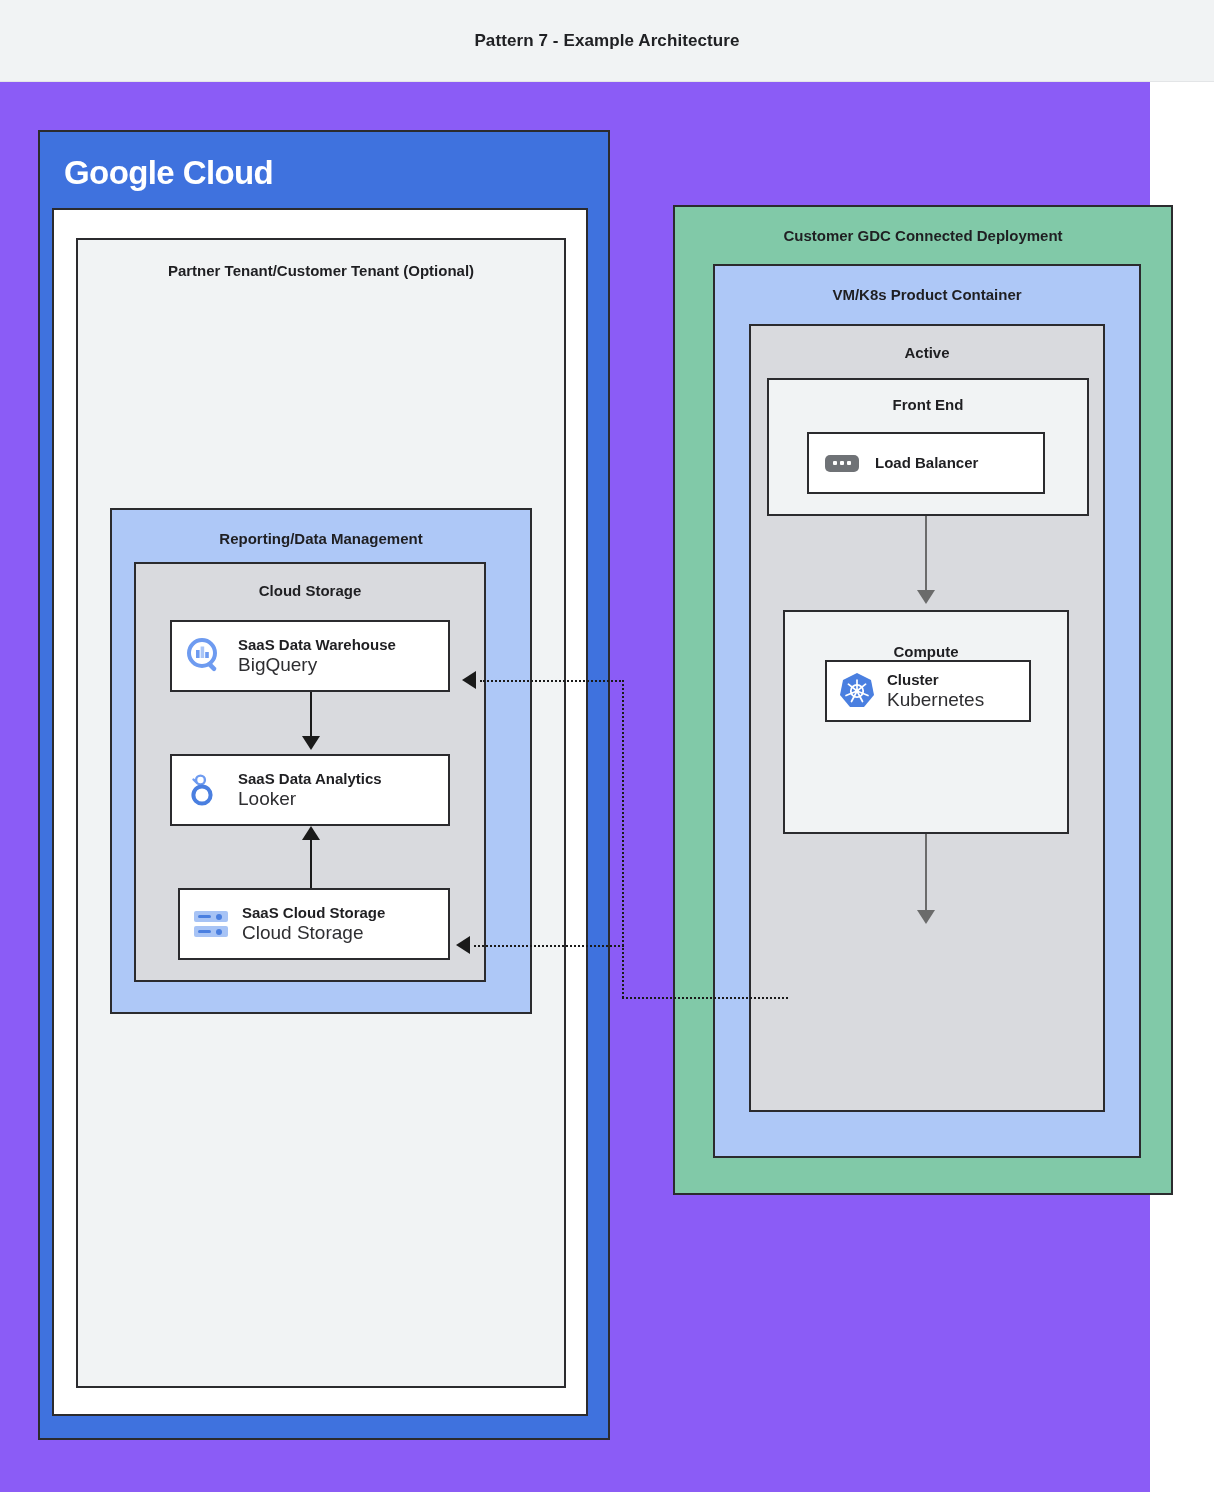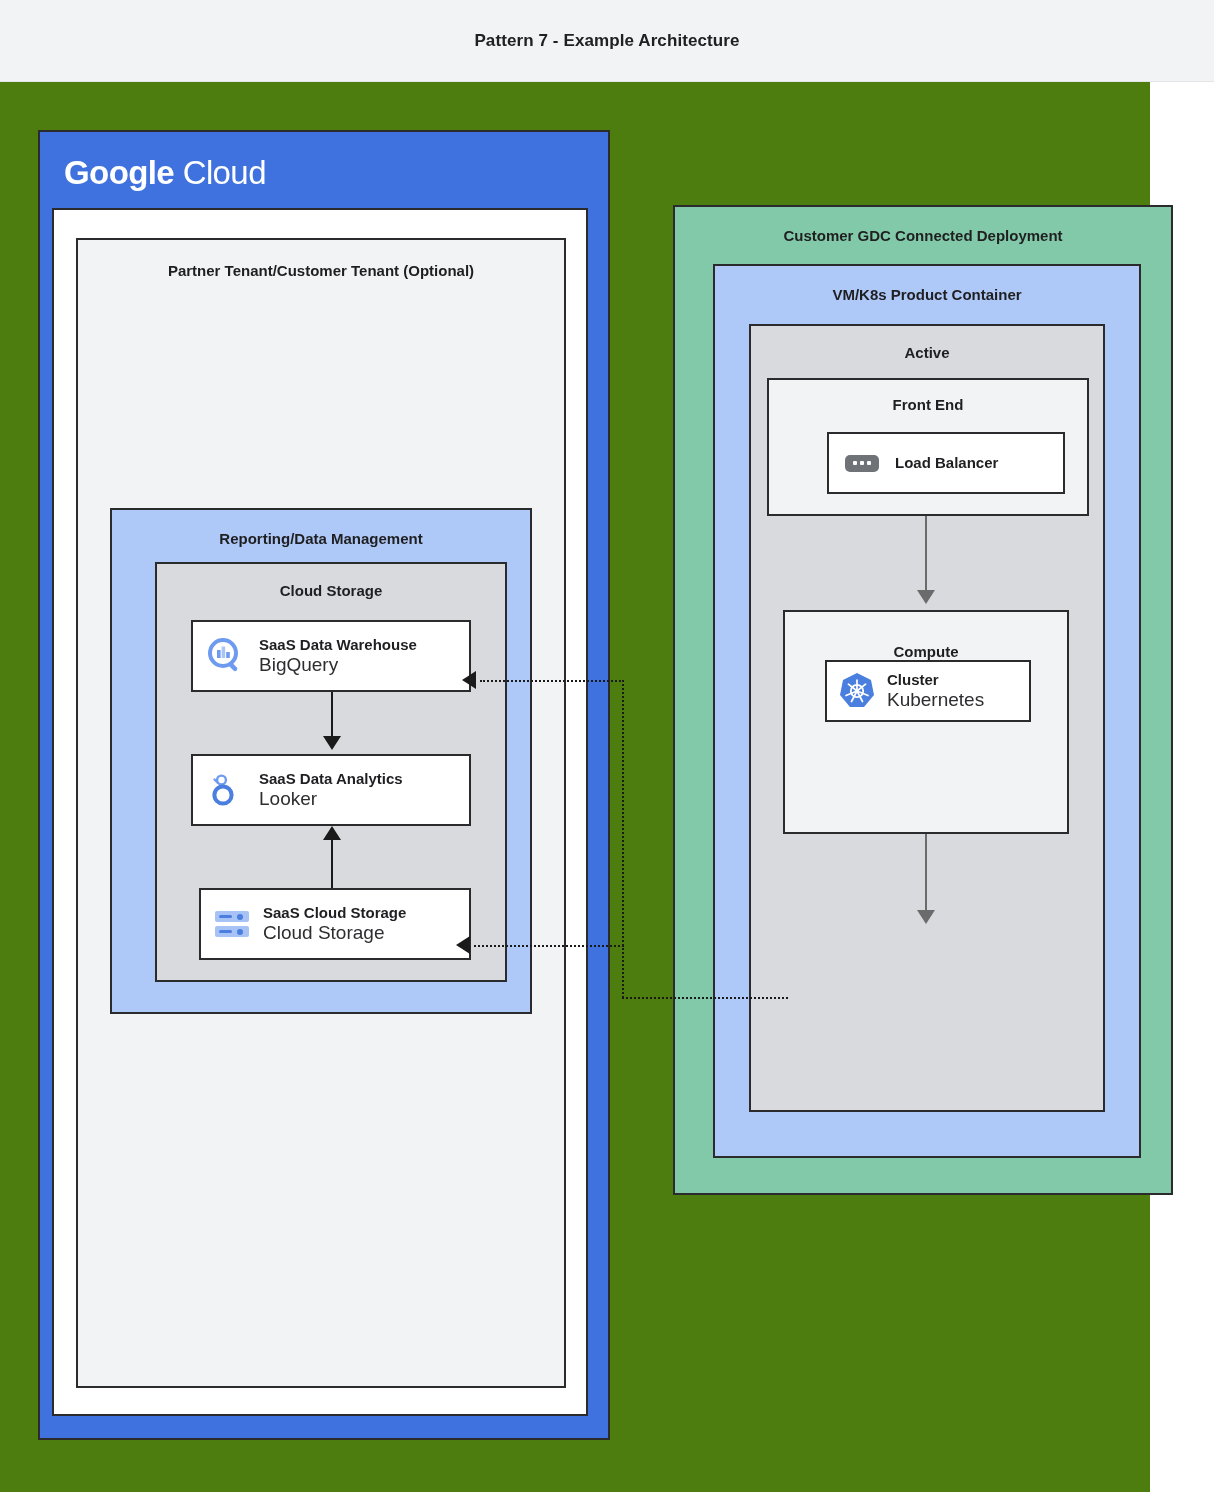--- a/index.html
+++ b/index.html
@@ -2,21 +2,21 @@
 <html><head>
 <meta charset="utf-8">
 <style>
   * { box-sizing: border-box; margin: 0; padding: 0; }
   html, body {
     width: 1214px; height: 1492px;
     background: #ffffff;
     font-family: "Liberation Sans", sans-serif;
     overflow: hidden;
   }
-  #stage { position: relative; width: 1150px; height: 1492px; background:#4d7c0f; }
+  #stage { position: relative; width: 1150px; height: 1492px; background:#8b5cf6; }
 
   
   .header {
     position: absolute; left: 0; top: 0; width: 1214px; height: 82px;
     background: #f1f3f4; border-bottom: 1px solid #e3e5e7;
     display: flex; align-items: center; justify-content: center;
   }
   .header-title { font-size: 17px; font-weight: bold; color: #202124; letter-spacing: .1px; }
 
   
@@ -33,21 +33,21 @@
   .dgray-bx   { background: #d9dade; }
   .lgray-bx   { background: #f1f3f4; text-decoration: underline; }
 
   
   .gcp-logo {
     position: absolute; left: 24px; top: 22px;
     font-size: 33px; color: #ffffff; letter-spacing: -.6px;
     font-family: "Liberation Sans", sans-serif;
   }
   .gcp-logo .g { font-weight: bold; }
-  .gcp-logo .c { font-weight: normal; }
+  .gcp-logo .c { font-weight: bold; }
 
   
   .node {
     position: absolute; background: #ffffff; border: 2px solid #2b2b2e;
     display: flex; align-items: center;
   }
   .node-ico { flex: 0 0 auto; display: flex; align-items: center; justify-content: center; }
   .node-txt { display: flex; flex-direction: column; justify-content: center; }
   .node-t1 { font-size: 15px; font-weight: bold; color: #1f1f22; line-height: 1.18; }
   .node-t2 { font-size: 19px; font-weight: normal; color: #2e2e31; line-height: 1.18; }
@@ -112,21 +112,21 @@
     </div>
 
     <div class="box white-bx" style="left:12px; top:76px; width:536px; height:1208px;">
 
       <div class="box gray-bx" style="left:22px; top:28px; width:490px; height:1150px;">
         <div class="box-title" style="top:22px;">Partner Tenant/Customer Tenant (Optional)</div>
 
         <div class="box lblue-bx" style="left:32px; top:268px; width:422px; height:506px;">
           <div class="box-title" style="top:20px;">Reporting/Data Management</div>
 
-          <div class="box dgray-bx" style="left:43px; top:52px; width:352px; height:420px;">
+          <div class="box dgray-bx" style="left:22px; top:52px; width:352px; height:420px;">
             <div class="box-title" style="top:18px;">Cloud Storage</div>
 
             <div class="node" style="left:34px; top:56px; width:280px; height:72px;">
               <div class="node-ico" style="width:66px;">
                 <svg width="40" height="40" viewBox="0 0 40 40">
                   <circle cx="17" cy="17" r="13" fill="none" stroke="#6e9bf0" stroke-width="4"></circle>
                   <rect x="11" y="14" width="3.6" height="8" fill="#6e9bf0"></rect>
                   <rect x="15.6" y="10.5" width="3.6" height="11.5" fill="#a9c5f7"></rect>
                   <rect x="20.2" y="16" width="3.6" height="6" fill="#6e9bf0"></rect>
                   <rect x="24.5" y="25" width="4.5" height="11" rx="2.2" fill="#6e9bf0" transform="rotate(-45 26.7 30.5)"></rect>
@@ -180,21 +180,21 @@
     <div class="box-title" style="top:20px;">Customer GDC Connected Deployment</div>
 
     <div class="box lblue-bx" style="left:38px; top:57px; width:428px; height:894px;">
       <div class="box-title" style="top:20px;">VM/K8s Product Container</div>
 
       <div class="box dgray-bx" style="left:34px; top:58px; width:356px; height:788px;">
         <div class="box-title" style="top:18px;">Active</div>
 
         <div class="box lgray-bx" style="left:16px; top:52px; width:322px; height:138px;">
           <div class="box-title" style="top:16px;">Front End</div>
-          <div class="node" style="left:38px; top:52px; width:238px; height:62px;margin-left:20px;">
+          <div class="node" style="left:38px; top:52px; width:238px; height:62px;">
             <div class="node-ico" style="width:66px;">
               <div class="ico-lb">
                   <i></i>
                   <i></i>
                   <i></i>
                 </div>
             </div>
             <div class="node-txt">
               <span class="node-t1">Load Balancer</span>
             </div>

